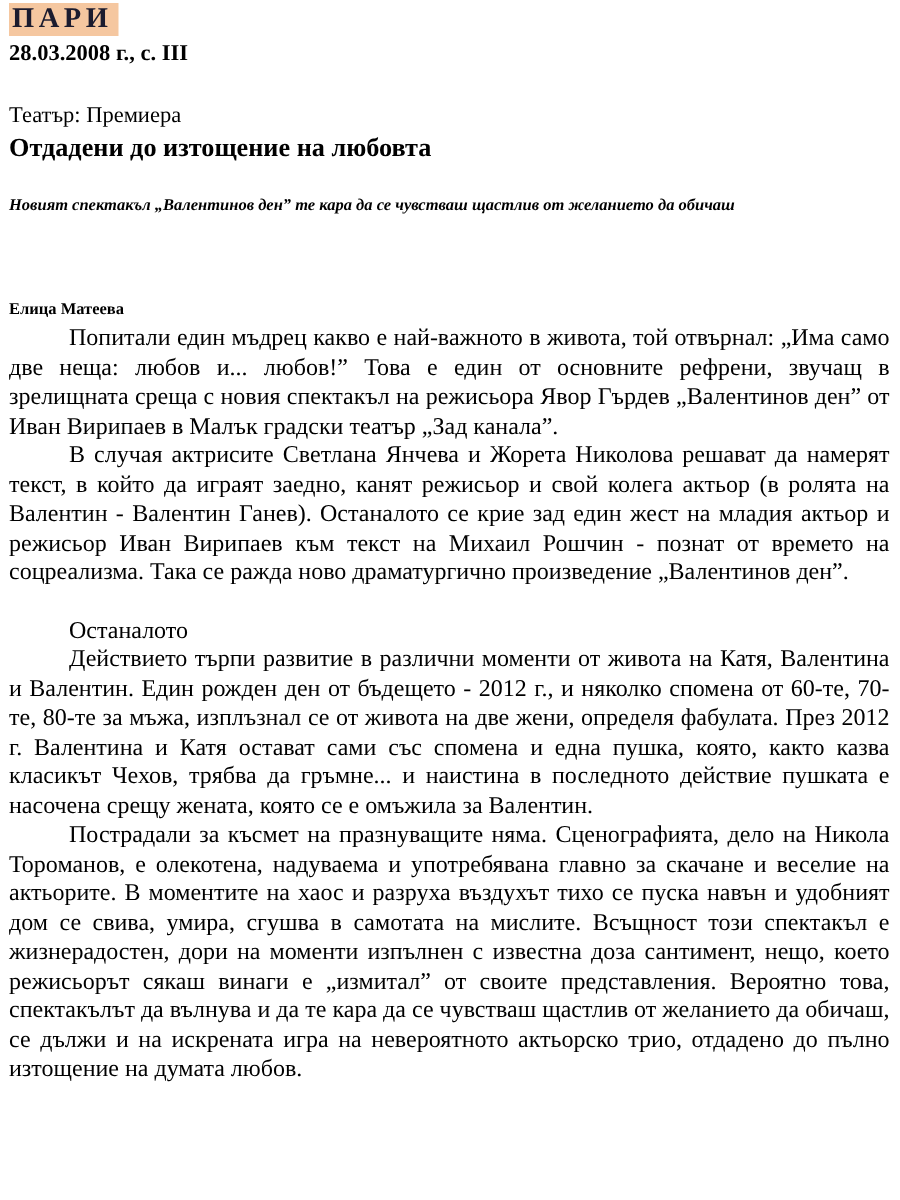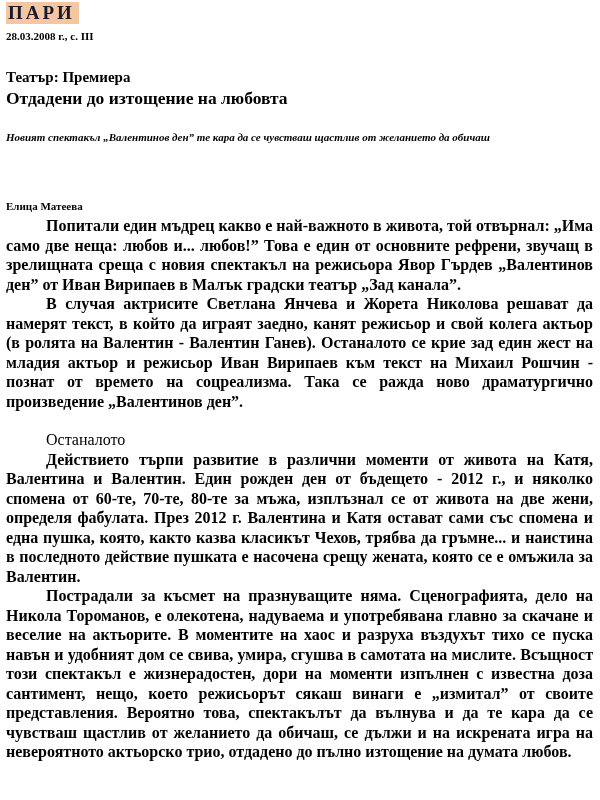--- a/index.html
+++ b/index.html
@@ -23,26 +23,26 @@
     background: #f5c7a0;
     color: #1b1b2e;
     font-weight: bold;
     font-size: 19px;
     line-height: 21px;
     letter-spacing: 3px;
     padding: 0 4px 1px 2px;
   }
   .dateline {
     font-weight: bold;
-    font-size: 11px;
+    font-size: 15px;
     line-height: 18px;
     margin-top: 3px;
   }
   .kicker {
-    font-weight: bold;
+    font-weight: normal;
     font-size: 15px;
     line-height: 18px;
     margin-top: 23px;
   }
   .headline {
     font-weight: bold;
     font-size: 17.5px;
     line-height: 21px;
     margin-top: 2px;
   }
@@ -61,21 +61,20 @@
     margin-top: 49px;
   }
   .article-body {
     font-size: 16px;
     line-height: 19.5px;
   }
   .body-para {
     margin: 0;
     text-indent: 40px;
     text-align: justify;
-    font-weight: bold;
   }
   .section-heading {
     margin: 19px 0 0 0;
     text-indent: 40px;
   }
 </style>
 </head>
 <body>
 
 <div class="page">

